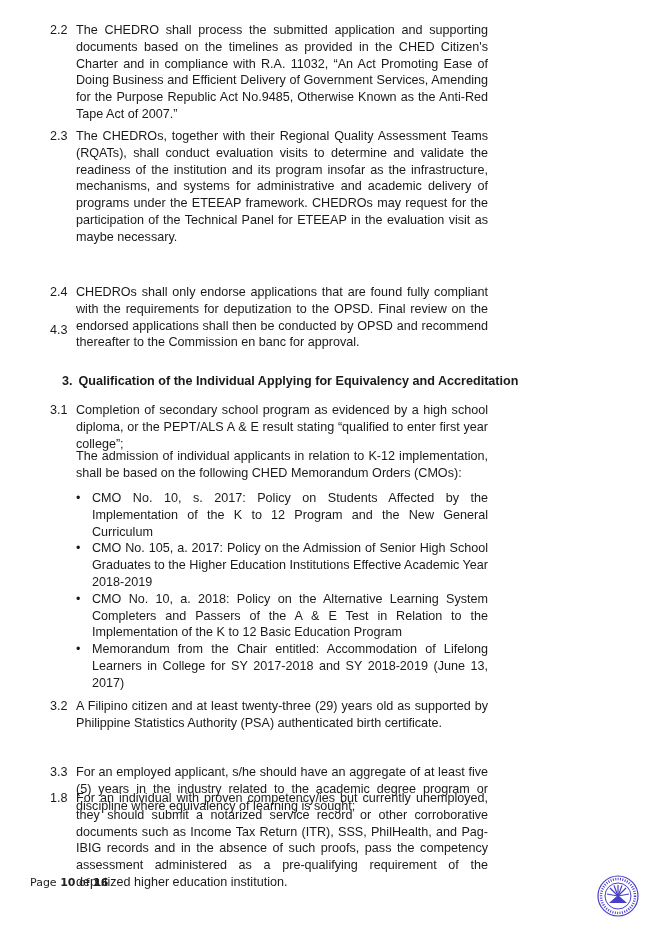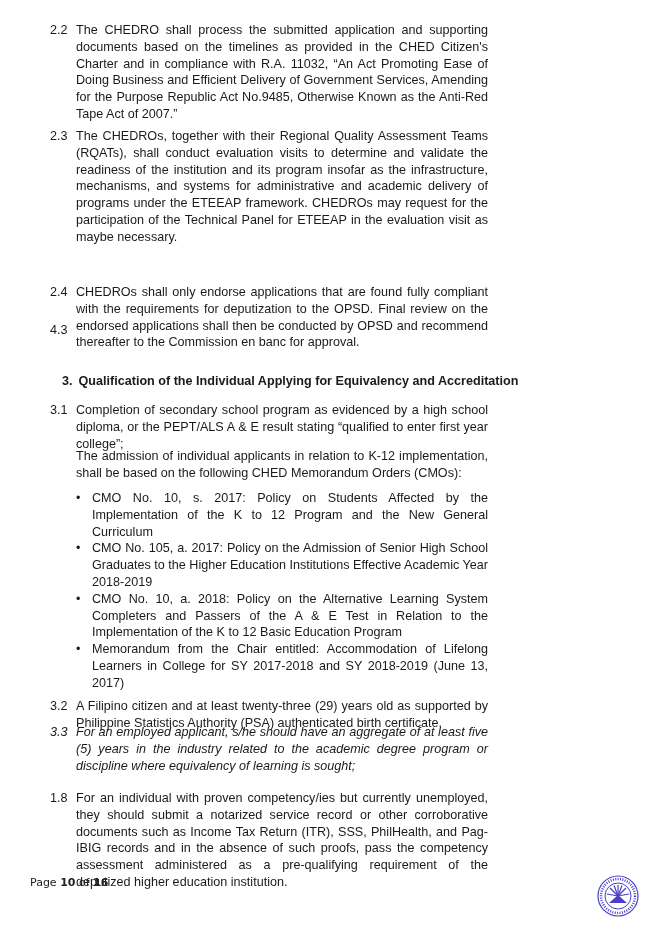--- a/index.html
+++ b/index.html
@@ -59,21 +59,21 @@
     <li><span class="dot">•</span><span>CMO No. 105, a. 2017: Policy on the Admission of Senior High School Graduates to the Higher Education Institutions Effective Academic Year 2018-2019</span></li>
     <li><span class="dot">•</span><span>CMO No. 10, a. 2018: Policy on the Alternative Learning System Completers and Passers of the A &amp; E Test in Relation to the Implementation of the K to 12 Basic Education Program</span></li>
     <li><span class="dot">•</span><span>Memorandum from the Chair entitled: Accommodation of Lifelong Learners in College for SY 2017-2018 and SY 2018-2019 (June 13, 2017)</span></li>
   </ul>
 
   <div class="para" style="top:698px;">
     <span class="num">3.2</span>
     <span>A Filipino citizen and at least twenty-three (29) years old as supported by Philippine Statistics Authority (PSA) authenticated birth certificate.</span>
   </div>
 
-  <div class="para" style="top:724px;font-style:italic;">
+  <div class="para" style="top:764px;">
     <span class="num">3.3</span>
     <span>For an employed applicant, s/he should have an aggregate of at least five (5) years in the industry related to the academic degree program or discipline where equivalency of learning is sought;</span>
   </div>
 
   <div class="para" style="top:790px;">
     <span class="num">1.8</span>
     <span>For an individual with proven competency/ies but currently unemployed, they should submit a notarized service record or other corroborative documents such as Income Tax Return (ITR), SSS, PhilHealth, and Pag-IBIG records and in the absence of such proofs, pass the competency assessment administered as a pre-qualifying requirement of the deputized higher education institution.</span>
   </div>
 
   <div class="footer">

